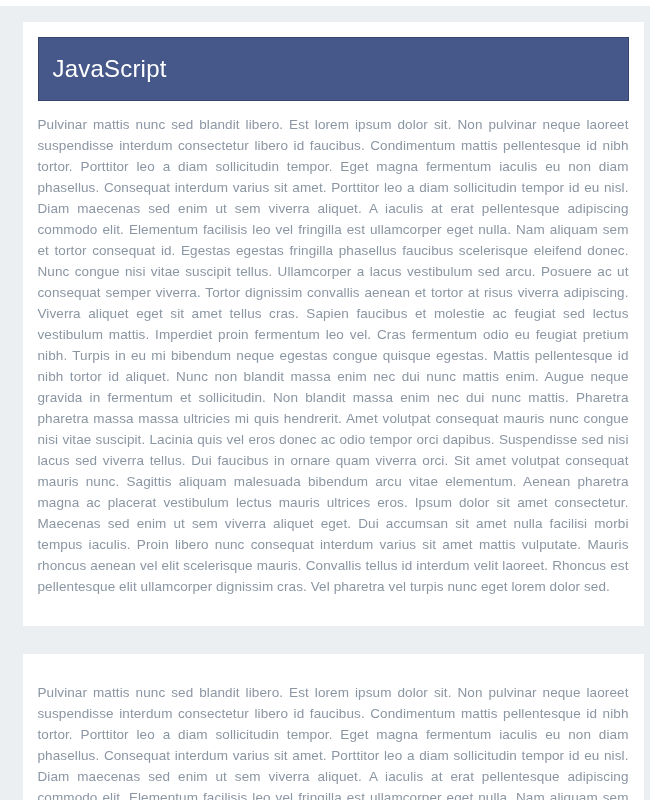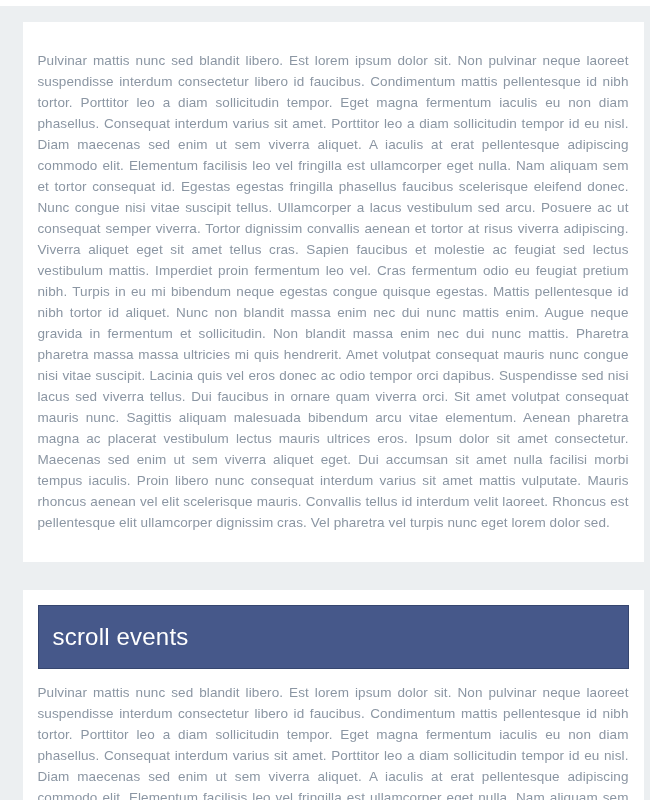--- a/index.html
+++ b/index.html
@@ -62,25 +62,25 @@
     background: #ffffff;
     z-index: 10;
   }
 </style>
 </head>
 <body>
 
 <div class="app-bg">
 
   <section class="card card-first">
+    <header class="card-header">
+      <div class="card-title">JavaScript</div>
+    </header>
     <p class="card-body">Pulvinar mattis nunc sed blandit libero. Est lorem ipsum dolor sit. Non pulvinar neque laoreet suspendisse interdum consectetur libero id faucibus. Condimentum mattis pellentesque id nibh tortor. Porttitor leo a diam sollicitudin tempor. Eget magna fermentum iaculis eu non diam phasellus. Consequat interdum varius sit amet. Porttitor leo a diam sollicitudin tempor id eu nisl. Diam maecenas sed enim ut sem viverra aliquet. A iaculis at erat pellentesque adipiscing commodo elit. Elementum facilisis leo vel fringilla est ullamcorper eget nulla. Nam aliquam sem et tortor consequat id. Egestas egestas fringilla phasellus faucibus scelerisque eleifend donec. Nunc congue nisi vitae suscipit tellus. Ullamcorper a lacus vestibulum sed arcu. Posuere ac ut consequat semper viverra. Tortor dignissim convallis aenean et tortor at risus viverra adipiscing. Viverra aliquet eget sit amet tellus cras. Sapien faucibus et molestie ac feugiat sed lectus vestibulum mattis. Imperdiet proin fermentum leo vel. Cras fermentum odio eu feugiat pretium nibh. Turpis in eu mi bibendum neque egestas congue quisque egestas. Mattis pellentesque id nibh tortor id aliquet. Nunc non blandit massa enim nec dui nunc mattis enim. Augue neque gravida in fermentum et sollicitudin. Non blandit massa enim nec dui nunc mattis. Pharetra pharetra massa massa ultricies mi quis hendrerit. Amet volutpat consequat mauris nunc congue nisi vitae suscipit. Lacinia quis vel eros donec ac odio tempor orci dapibus. Suspendisse sed nisi lacus sed viverra tellus. Dui faucibus in ornare quam viverra orci. Sit amet volutpat consequat mauris nunc. Sagittis aliquam malesuada bibendum arcu vitae elementum. Aenean pharetra magna ac placerat vestibulum lectus mauris ultrices eros. Ipsum dolor sit amet consectetur. Maecenas sed enim ut sem viverra aliquet eget. Dui accumsan sit amet nulla facilisi morbi tempus iaculis. Proin libero nunc consequat interdum varius sit amet mattis vulputate. Mauris rhoncus aenean vel elit scelerisque mauris. Convallis tellus id interdum velit laoreet. Rhoncus est pellentesque elit ullamcorper dignissim cras. Vel pharetra vel turpis nunc eget lorem dolor sed.</p>
   </section>
 
   <section class="card card-second">
-    <header class="card-header">
-      <div class="card-title">scroll events</div>
-    </header>
     <p class="card-body">Pulvinar mattis nunc sed blandit libero. Est lorem ipsum dolor sit. Non pulvinar neque laoreet suspendisse interdum consectetur libero id faucibus. Condimentum mattis pellentesque id nibh tortor. Porttitor leo a diam sollicitudin tempor. Eget magna fermentum iaculis eu non diam phasellus. Consequat interdum varius sit amet. Porttitor leo a diam sollicitudin tempor id eu nisl. Diam maecenas sed enim ut sem viverra aliquet. A iaculis at erat pellentesque adipiscing commodo elit. Elementum facilisis leo vel fringilla est ullamcorper eget nulla. Nam aliquam sem et tortor consequat id. Egestas egestas fringilla phasellus faucibus scelerisque eleifend donec. Nunc congue nisi vitae suscipit tellus. Ullamcorper a lacus vestibulum sed arcu. Posuere ac ut consequat semper viverra.</p>
   </section>
 
 </div>
 
 <div class="scrollbar-track"></div>
 
 </body></html>

